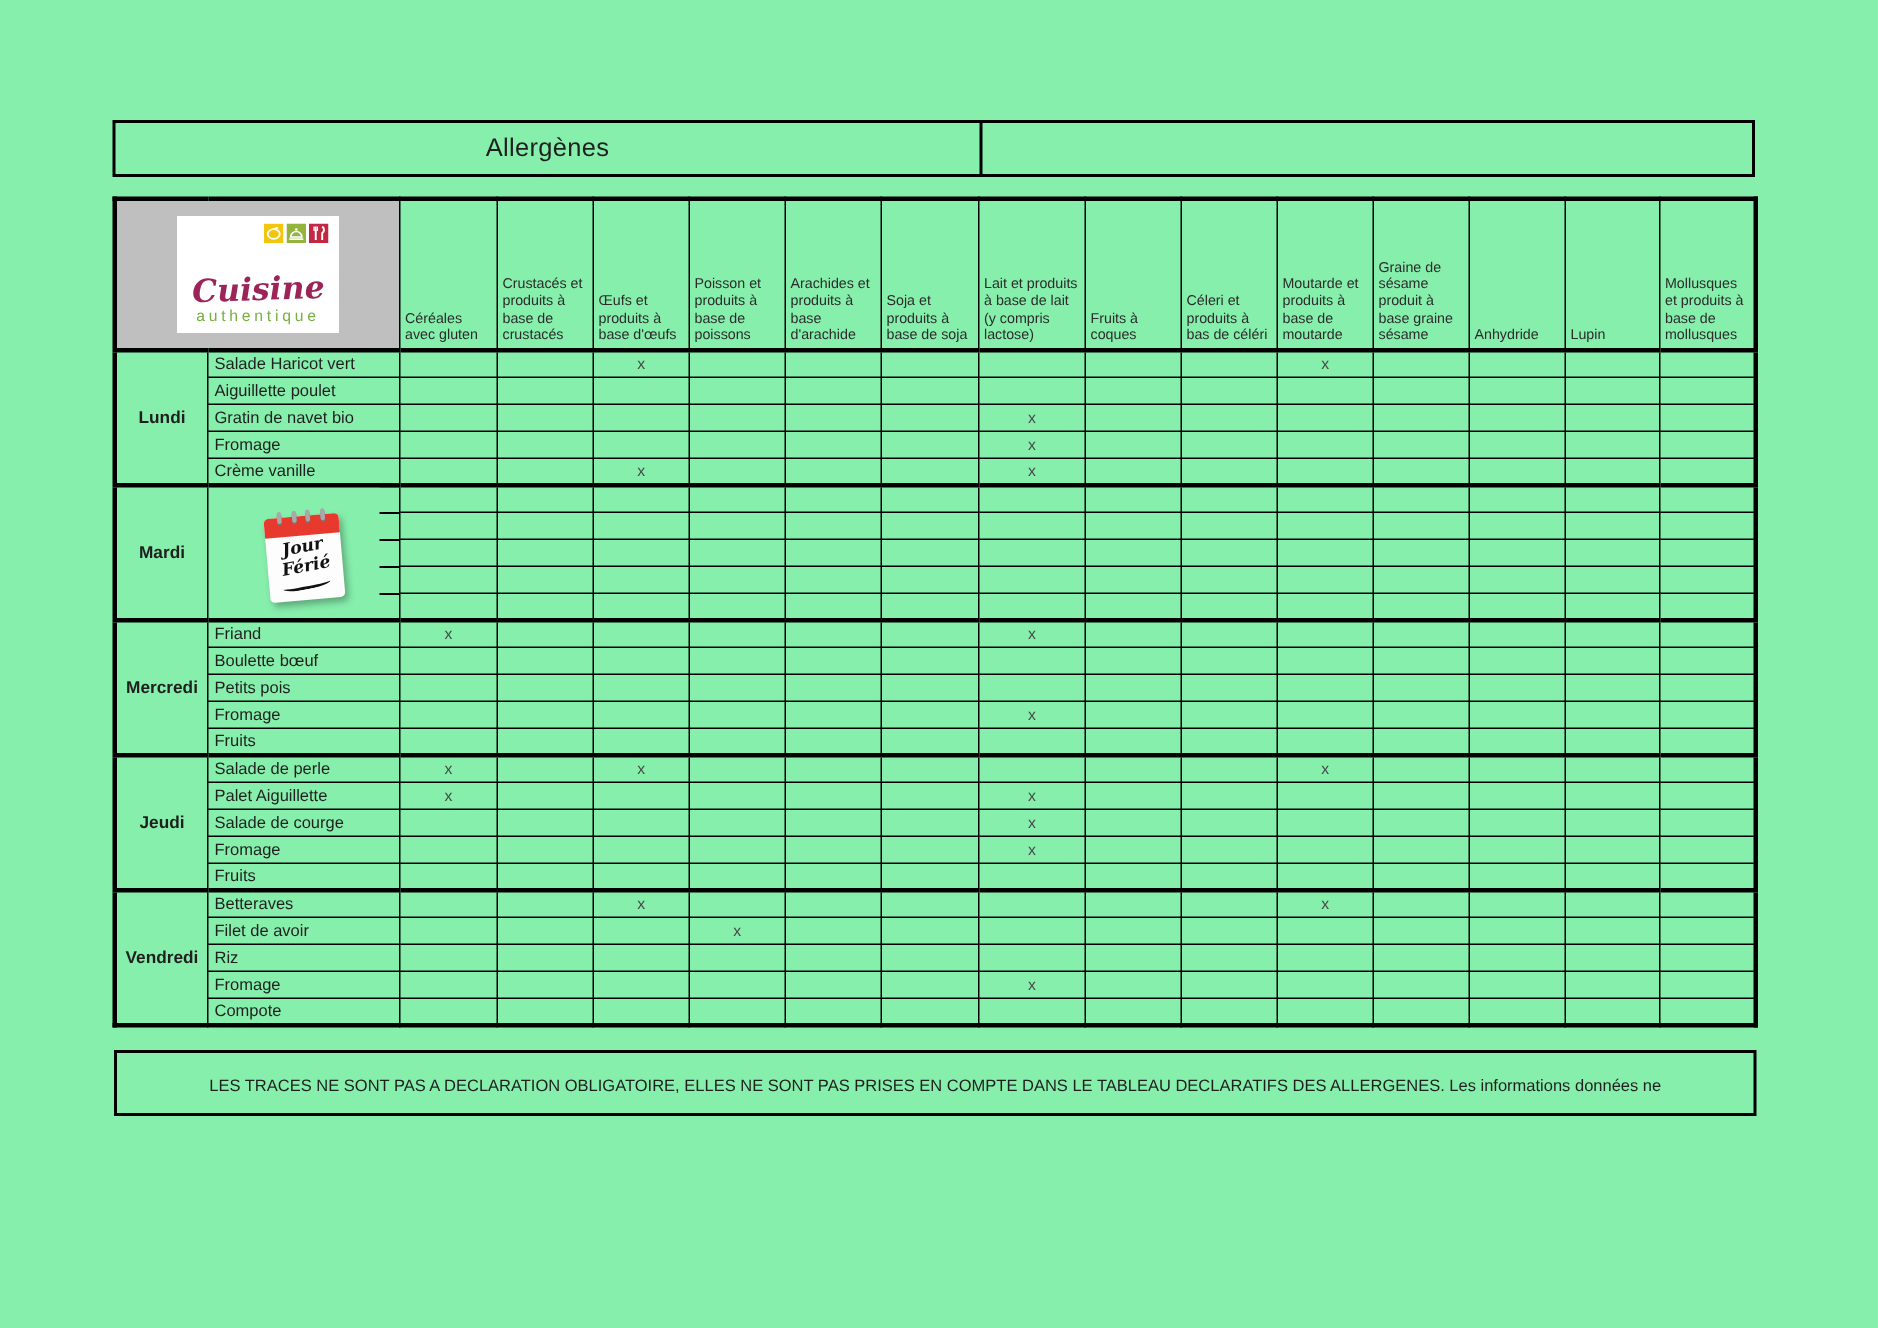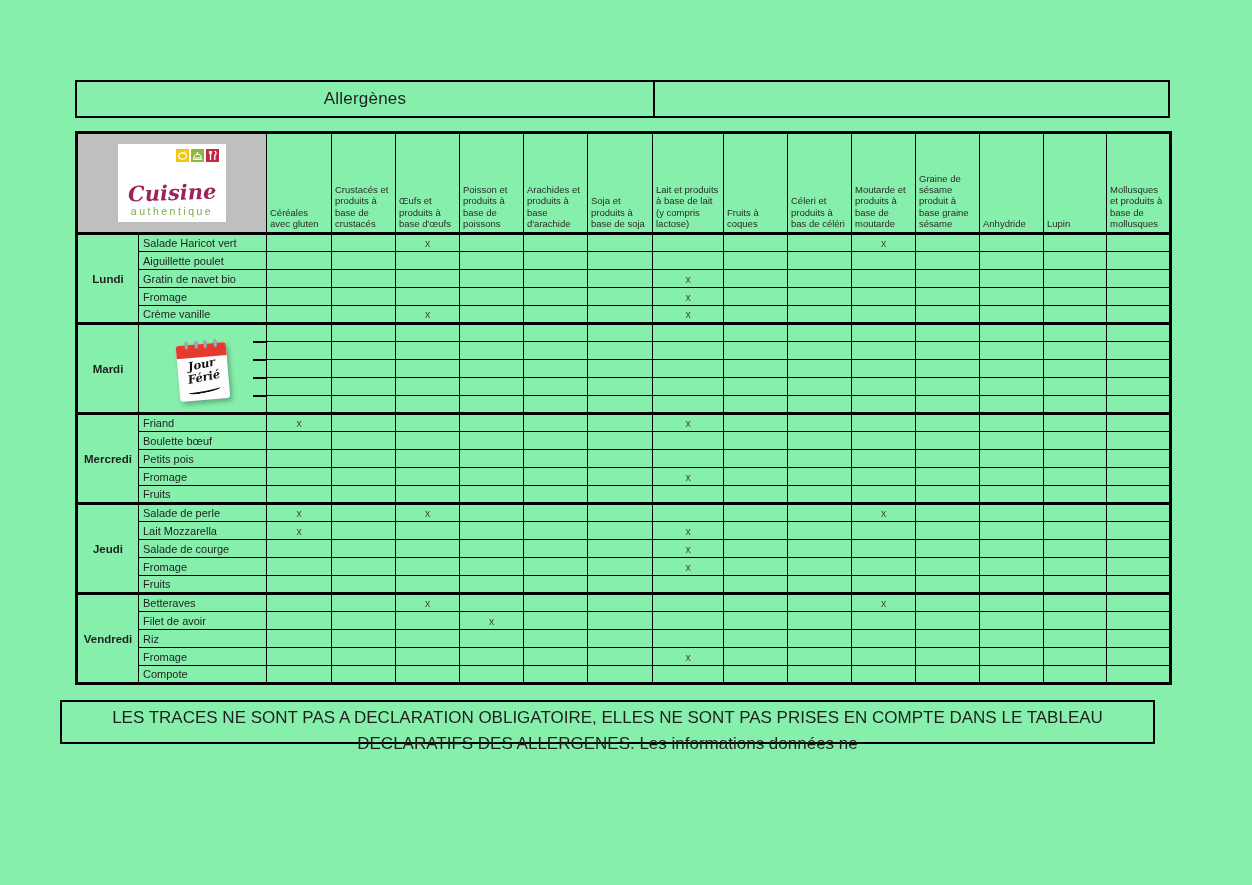--- a/index.html
+++ b/index.html
@@ -94,23 +94,23 @@
     font-family:"DejaVu Serif", serif; font-style:italic; font-weight:700;
     font-size:11.5px; line-height:1.15; color:#111; transform:rotate(-6deg);
   }
   .holiday-swash {
     position:absolute; bottom:7px; left:9px; width:32px; height:6px;
     border-bottom:2px solid #111; border-radius:50%; transform:rotate(-6deg);
   }
 
   
   .footer-box {
-    position:absolute; left:60px; top:700px; width:1095px; height:44px;
-    border:2px solid #000; text-align:center; font-size:17px;
-    line-height:1.55; padding-top:3px; color:#1f1f1f;
+    position:absolute; left:76px; top:700px; width:1095px; height:44px;
+    border:2px solid #000; text-align:center; font-size:11px;
+    line-height:1.55; padding-top:14px; color:#1f1f1f;
   }
 </style>
 </head>
 <body>
 
 <div class="page">
 
   <div class="title-bar">
     <div class="title-cell left">Allergènes</div>
   </div>
@@ -459,21 +459,21 @@
           <td class="mark-cell"></td>
           <td class="mark-cell"></td>
           <td class="mark-cell"></td>
           <td class="mark-cell">x</td>
           <td class="mark-cell"></td>
           <td class="mark-cell"></td>
           <td class="mark-cell"></td>
           <td class="mark-cell"></td>
         </tr>
         <tr>
-          <td class="dish-cell">Lait Mozzarella</td>
+          <td class="dish-cell">Palet Aiguillette</td>
           <td class="mark-cell">x</td>
           <td class="mark-cell"></td>
           <td class="mark-cell"></td>
           <td class="mark-cell"></td>
           <td class="mark-cell"></td>
           <td class="mark-cell"></td>
           <td class="mark-cell">x</td>
           <td class="mark-cell"></td>
           <td class="mark-cell"></td>
           <td class="mark-cell"></td>

